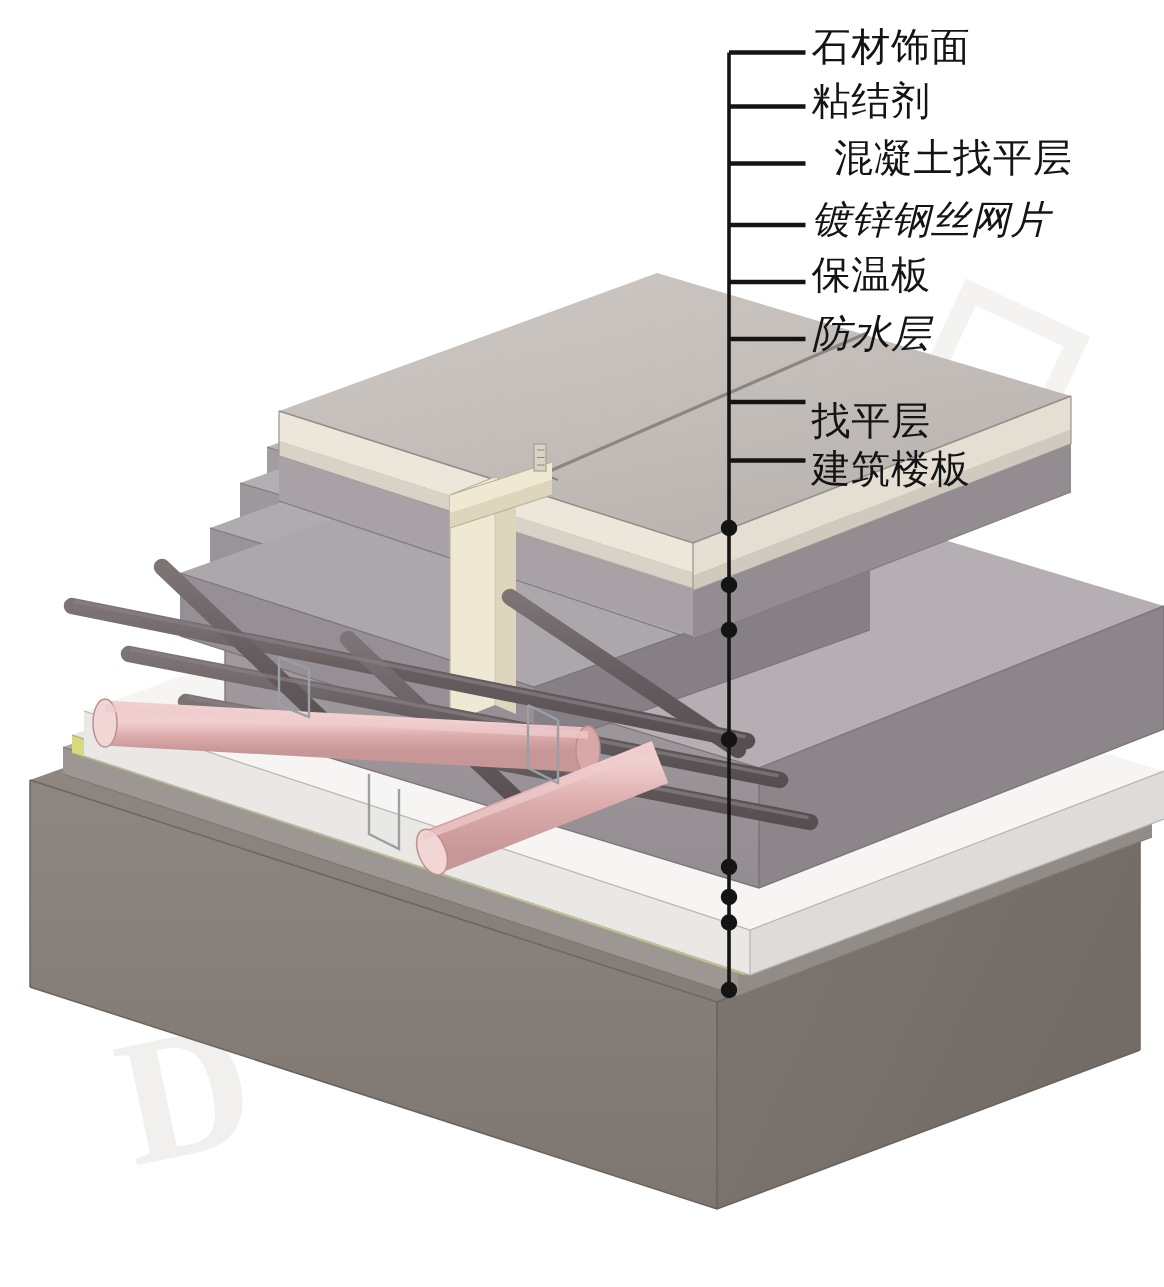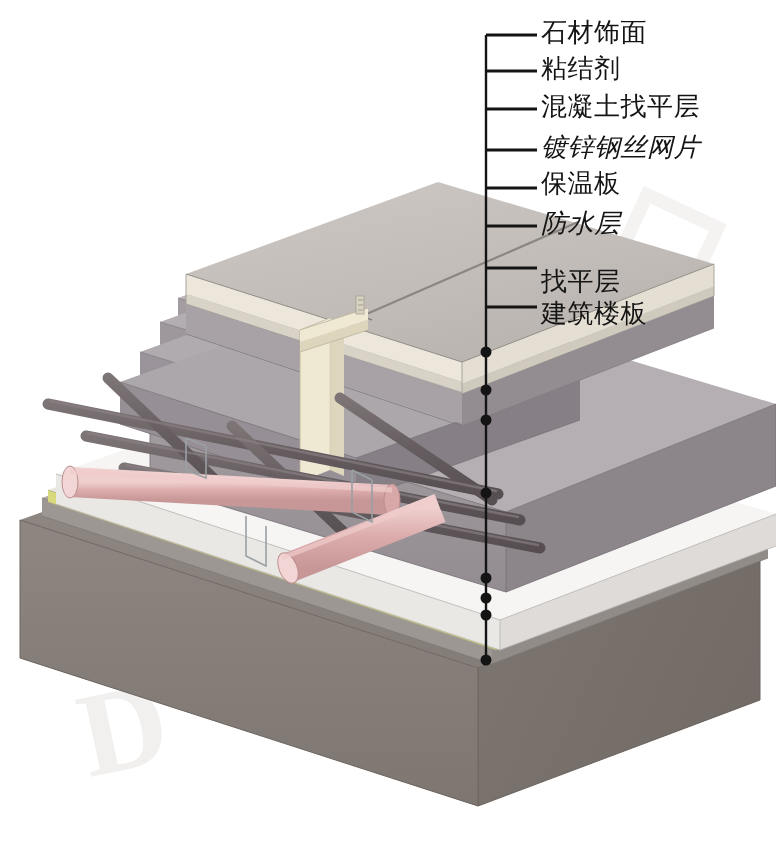--- a/index.html
+++ b/index.html
@@ -278,21 +278,21 @@
         <circle cx="486" cy="615" r="5.5" fill="#141414"></circle>
         <line x1="486" y1="307" x2="537" y2="307" stroke="#141414" stroke-width="3"></line>
         <circle cx="486" cy="660" r="5.5" fill="#141414"></circle>
       </g>
 
   </svg>
 
   <div id="labels">
       <div class="lbl" style="left: 541px; top: 19px; text-align: center;">石材饰面</div>
       <div class="lbl" style="left: 541px; top: 55px;">粘结剂</div>
-      <div class="lbl" style="left: 541px; top: 93px;">混凝土找平层</div>
+      <div class="lbl" style="left: 556px; top: 93px;">混凝土找平层</div>
       <div class="lbl" style="left: 541px; top: 134px; font-style: italic;">镀锌钢丝网片</div>
       <div class="lbl" style="left: 541px; top: 172px; font-family: Liberation Mono, monospace;">保温板</div>
       <div class="lbl" style="left: 541px; top: 210px; font-style: italic;">防水层</div>
       <div class="lbl" style="left: 541px; top: 268px;">找平层</div>
       <div class="lbl" style="left: 541px; top: 300px;">建筑楼板</div>
     </div>
 
 </div>
 
 </body></html>

